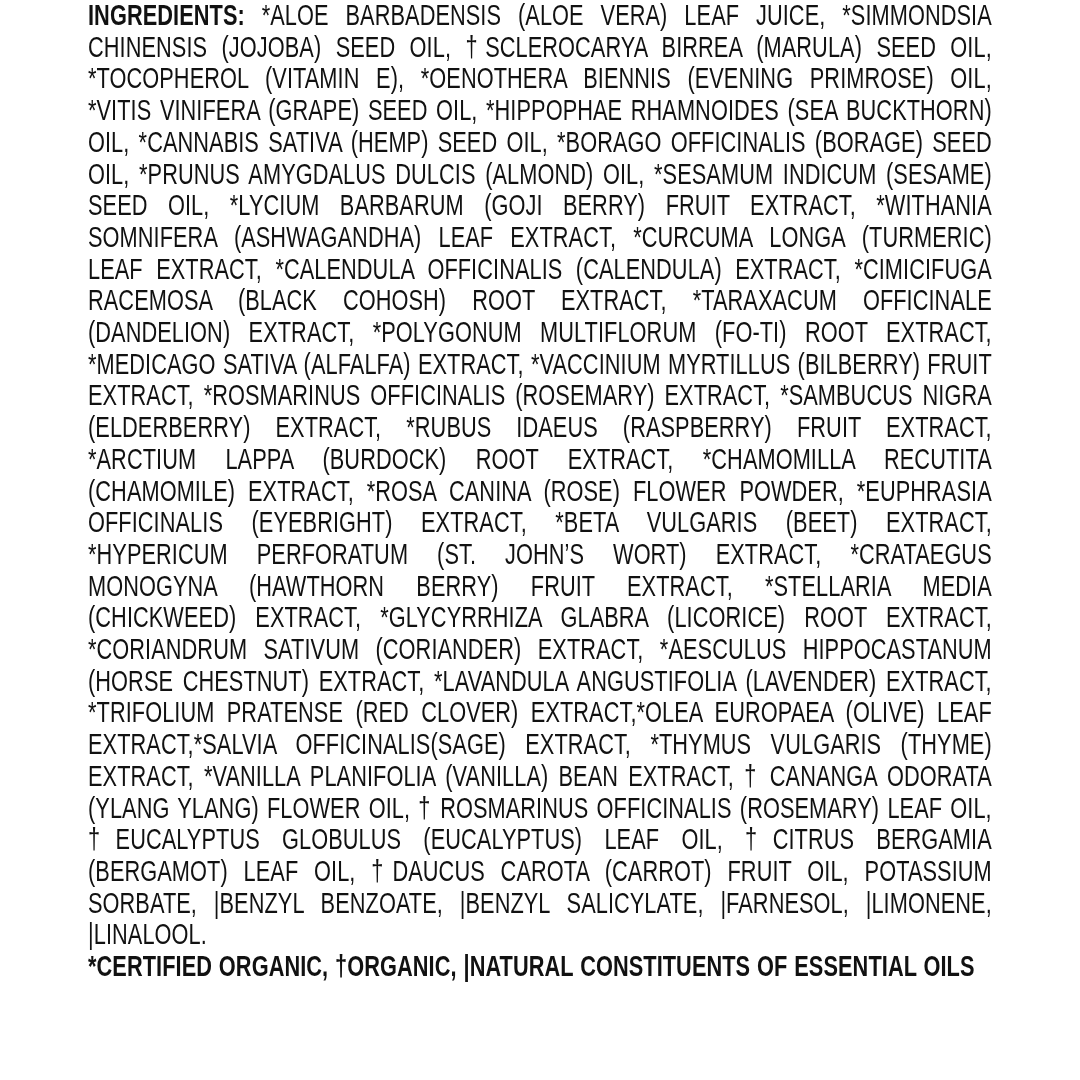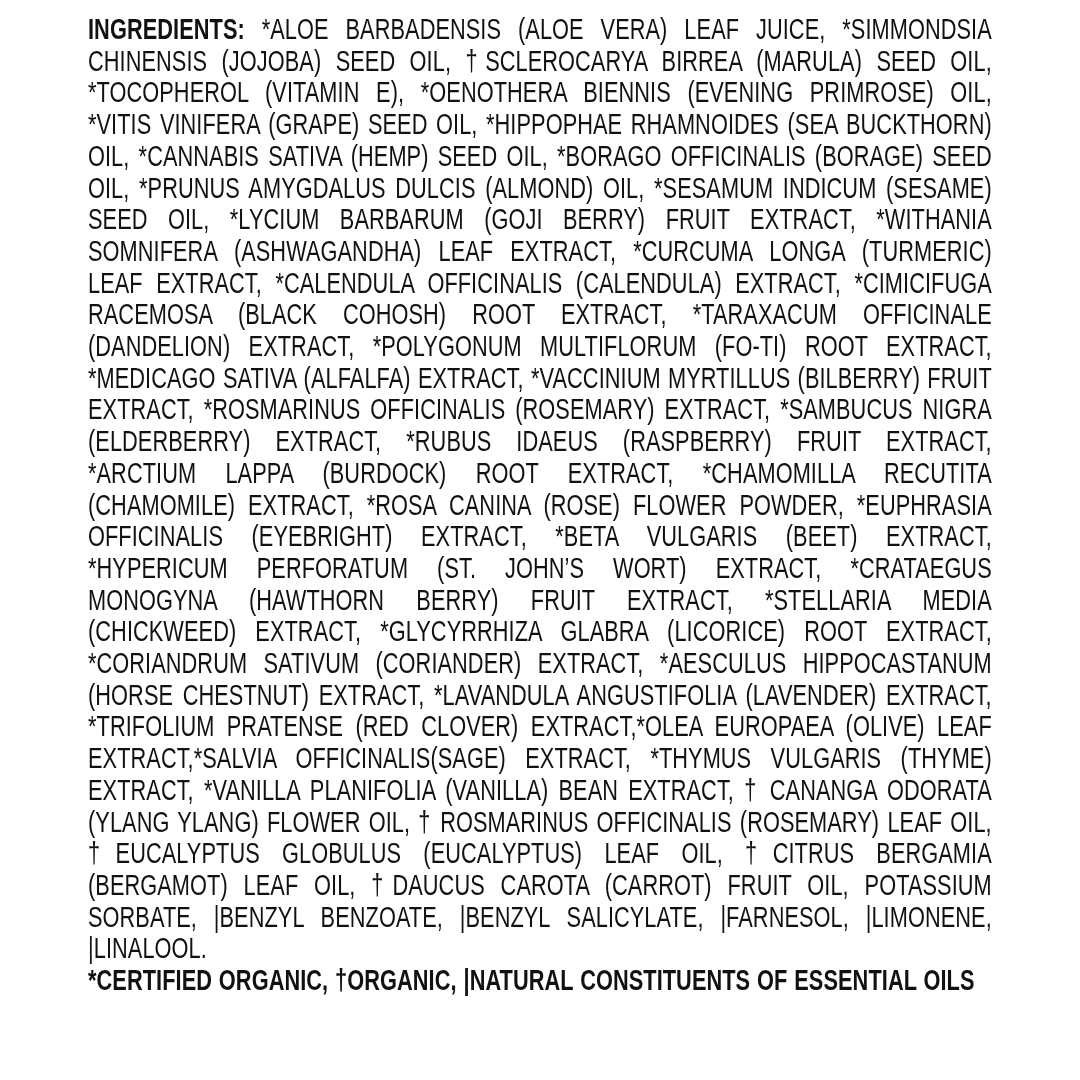--- a/index.html
+++ b/index.html
@@ -6,21 +6,21 @@
     margin: 0;
     padding: 0;
     background: #ffffff;
   }
   .page {
     position: relative;
     width: 1080px;
     height: 1080px;
     background: #ffffff;
     box-sizing: border-box;
-    padding: 14px 88px 0 88px;
+    padding: 0 88px 0 88px;
     overflow: hidden;
   }
   
   .scale-wrap {
     width: 1205px;
     transform: scaleX(0.75);
     transform-origin: top left;
   }
   .ingredients, .footnote {
     font-family: "Liberation Sans", sans-serif;

